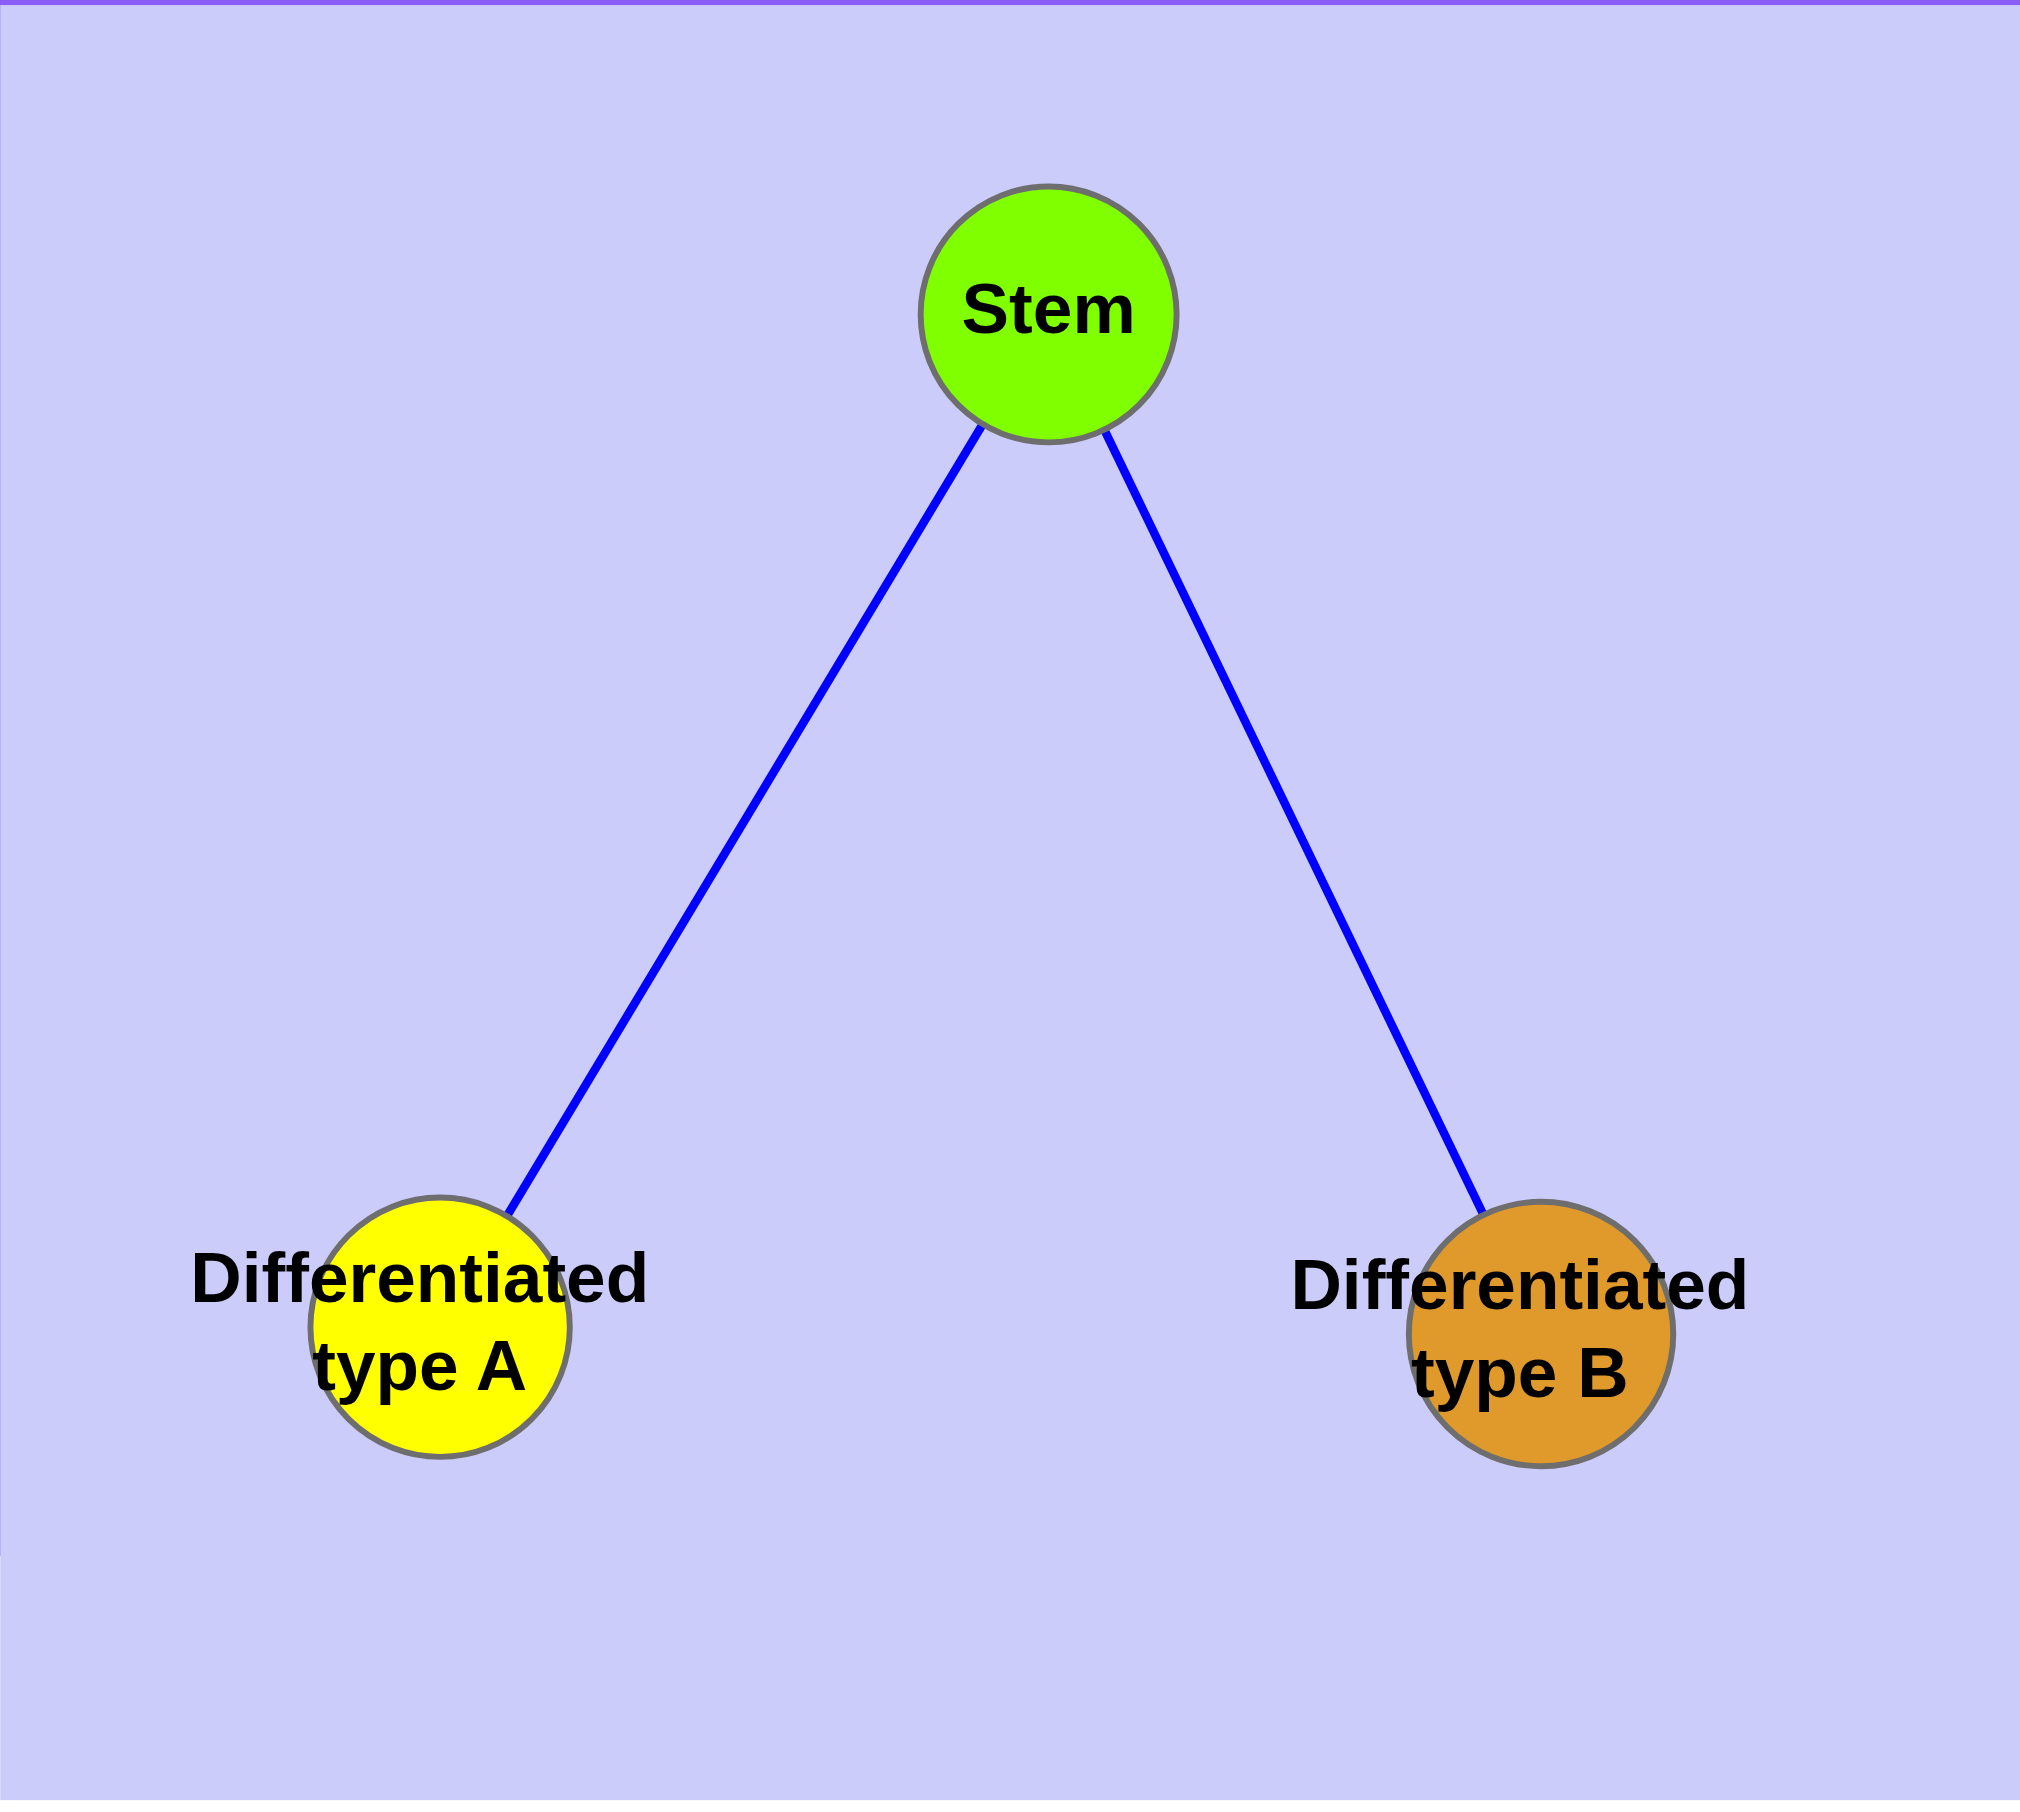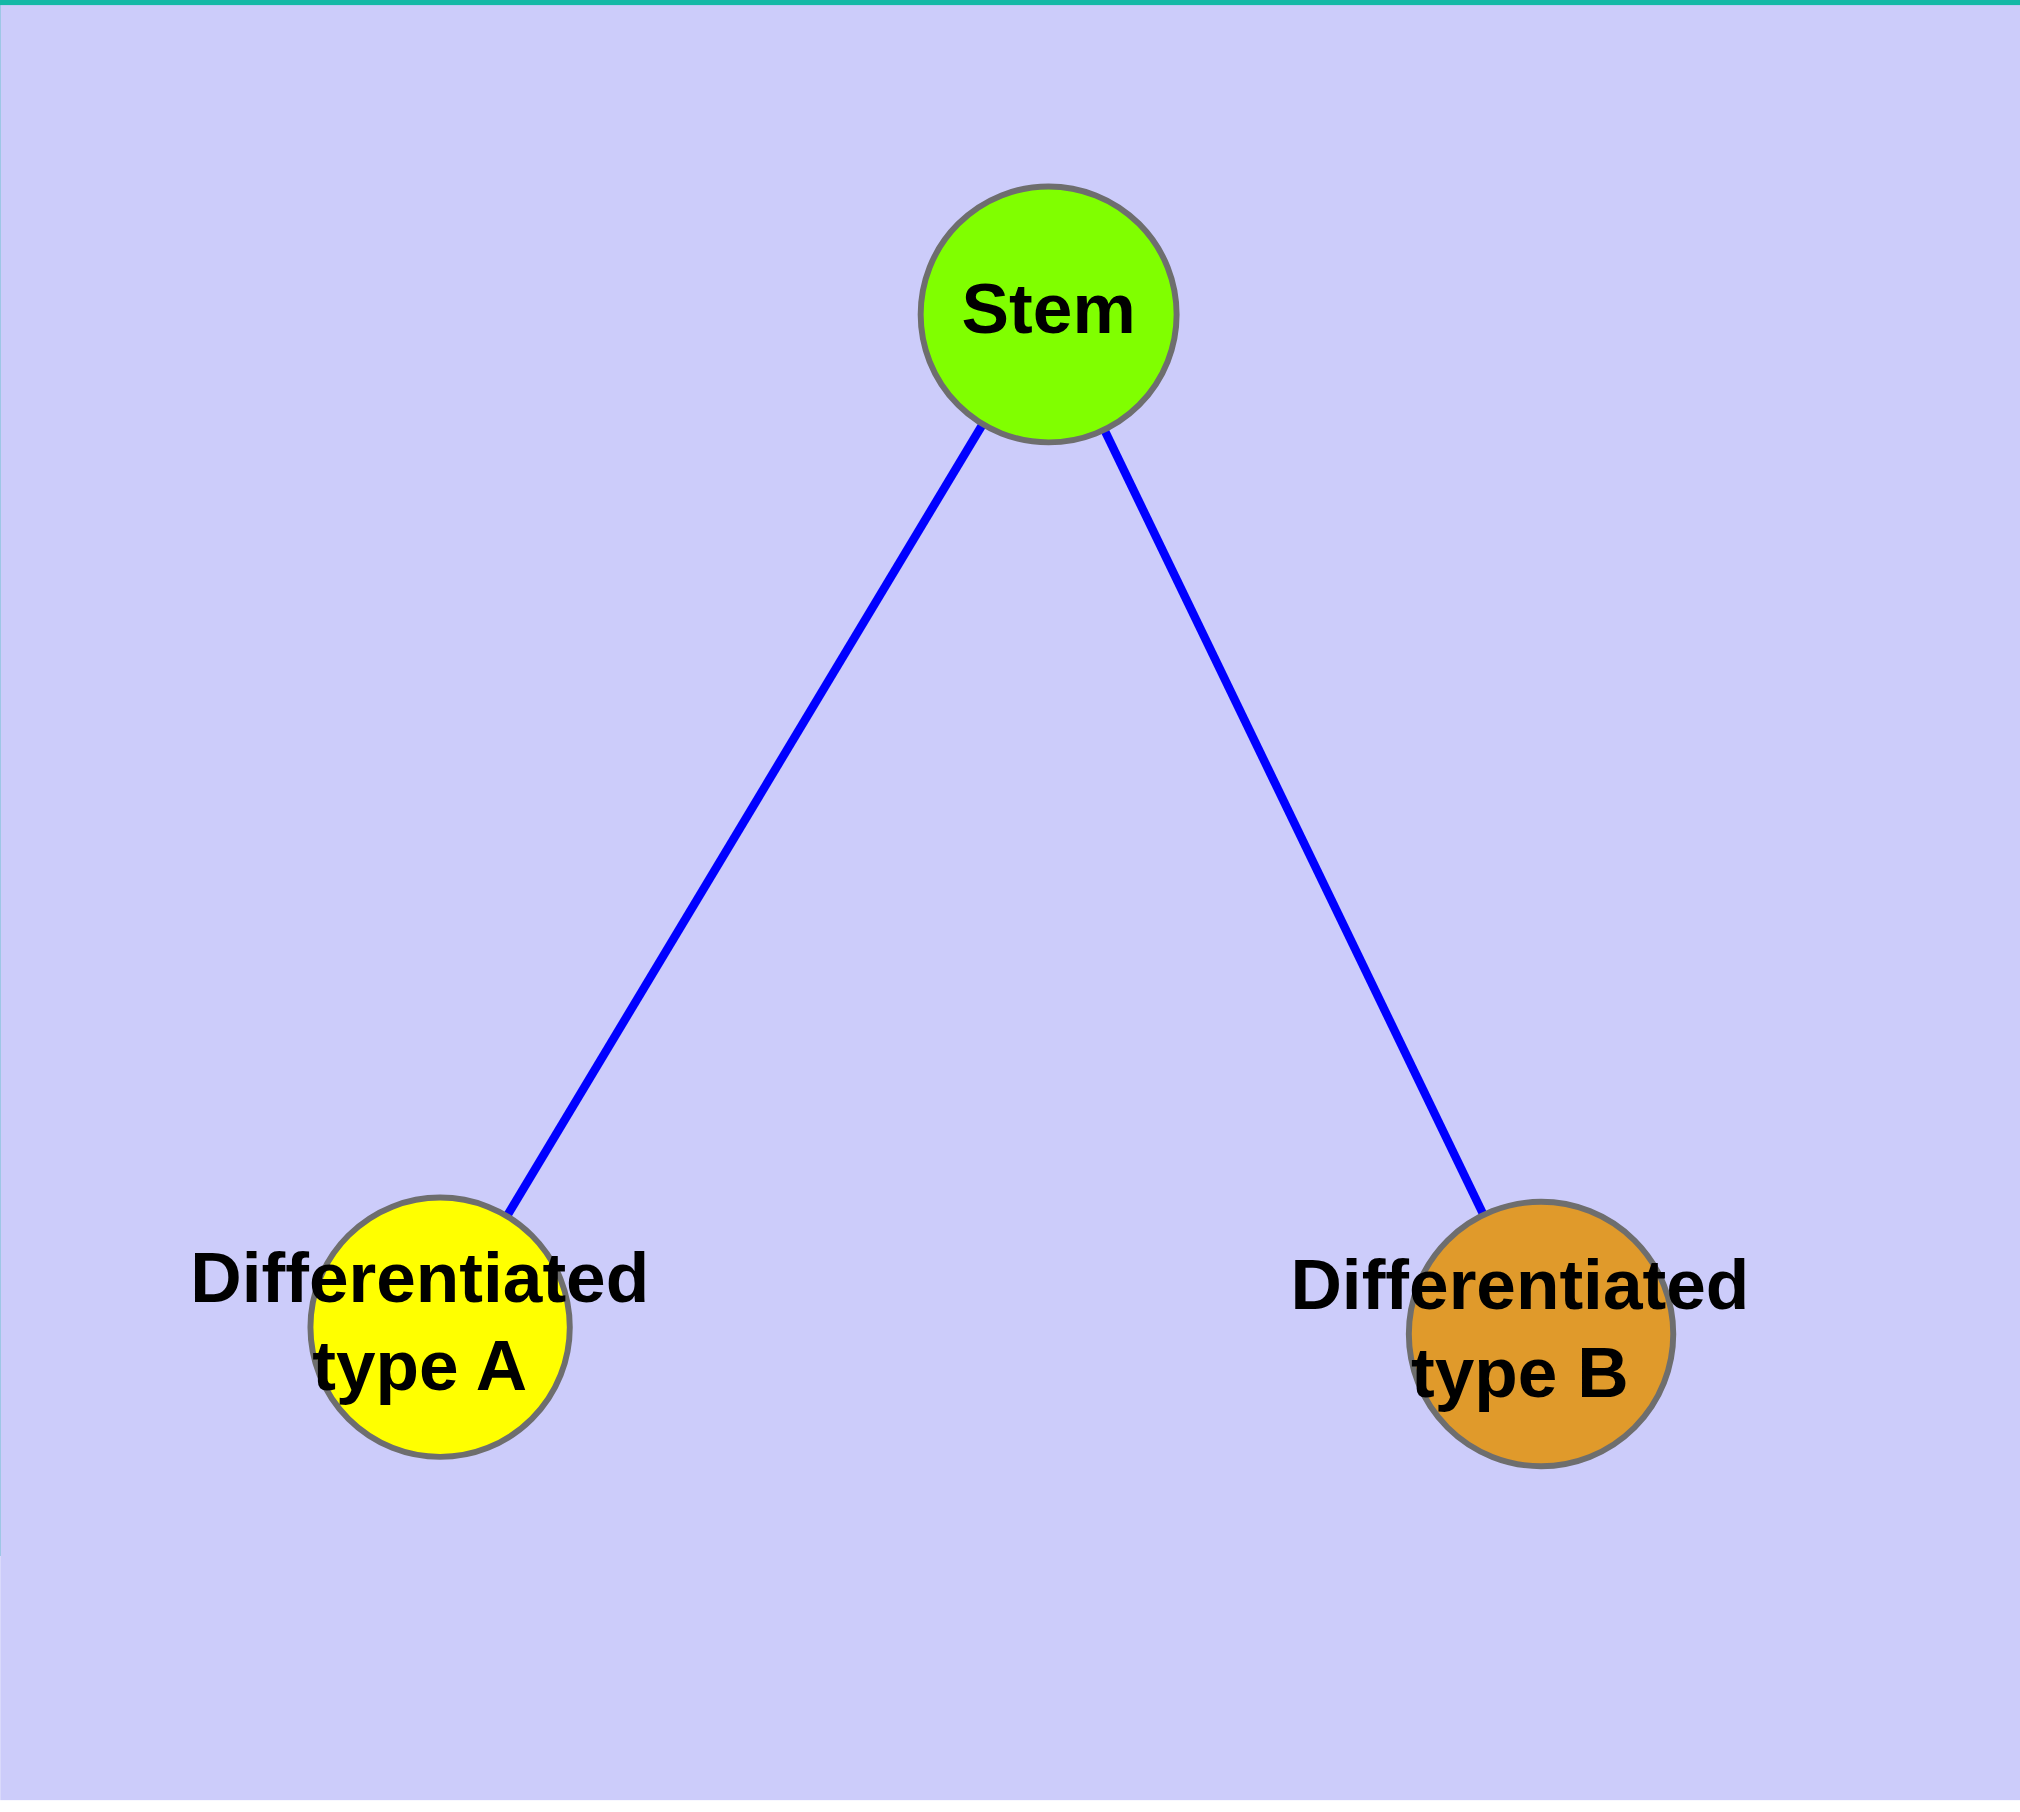--- a/index.html
+++ b/index.html
@@ -10,21 +10,21 @@
   body {
     width: 2021px;
     height: 1812px;
     overflow: hidden;
     font-family: "Liberation Sans", sans-serif;
   }
   #canvas {
     position: relative;
     width: 2021px;
     height: 1556px;
-    background: #14b8a6;
+    background: #8b5cf6;
   }
   #graph-svg {
     position: absolute;
     left: 0;
     top: 0;
     width: 2021px;
     height: 1812px;
     display: block;
   }
   .node-label {

